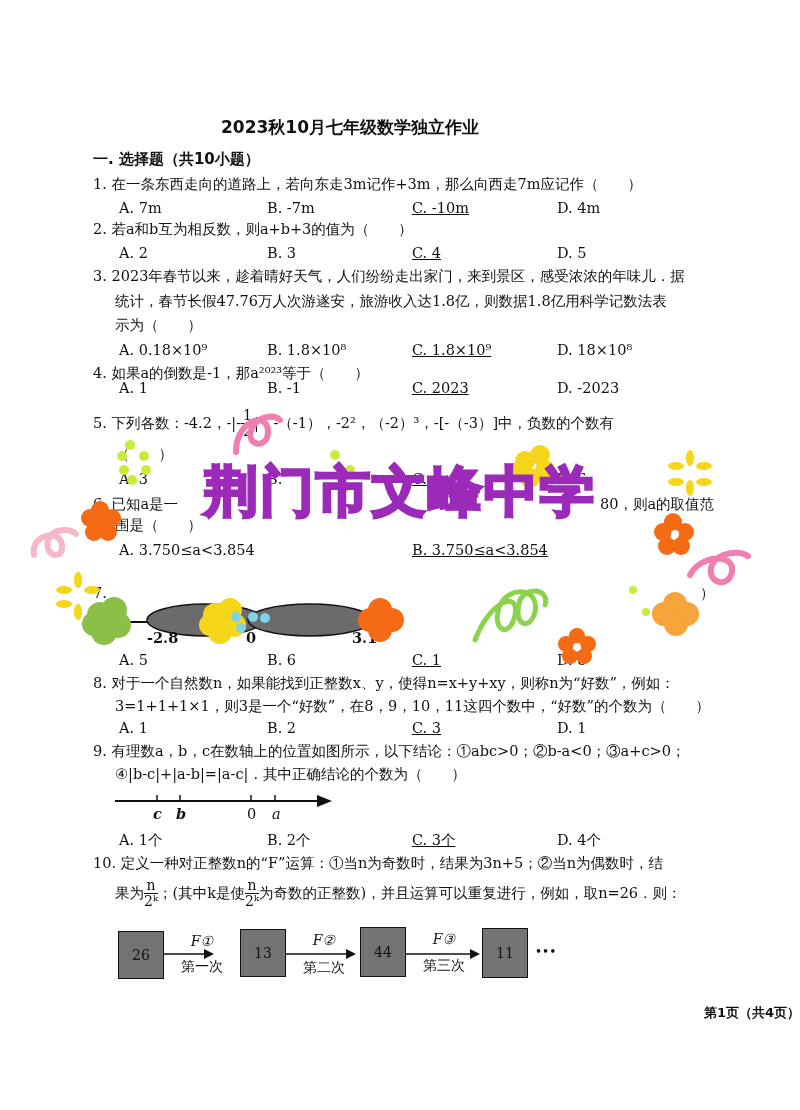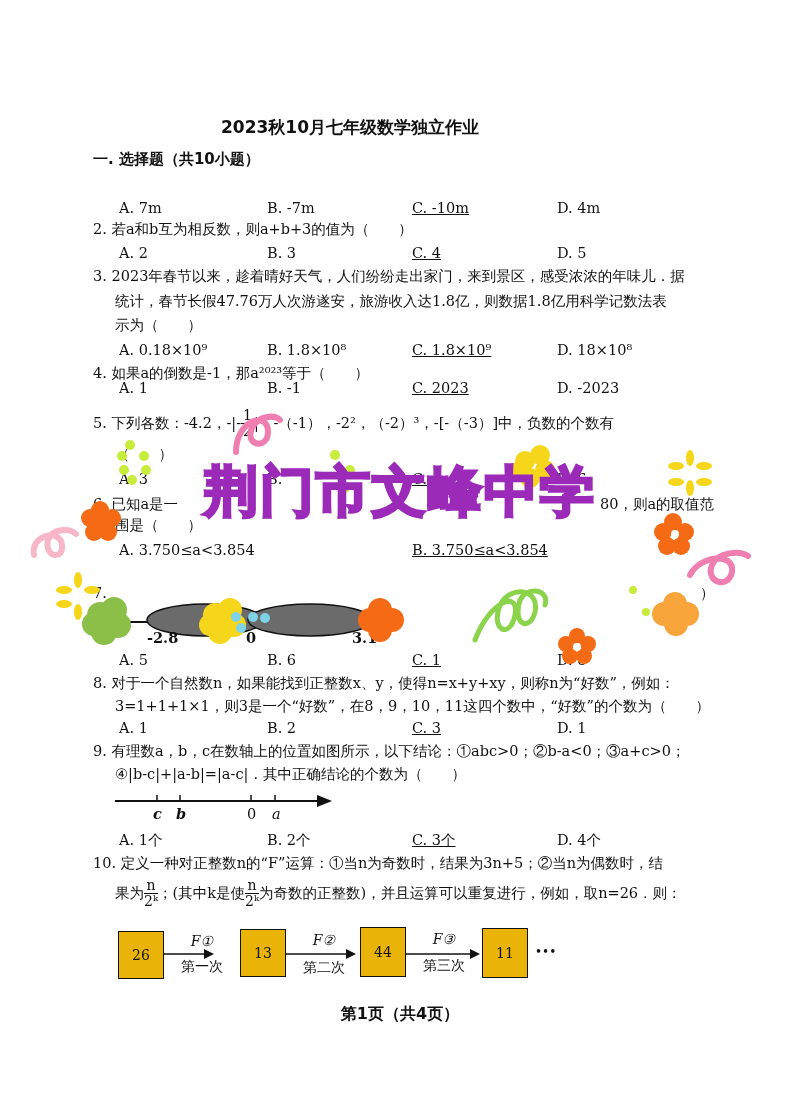--- a/index.html
+++ b/index.html
@@ -20,46 +20,50 @@
     position:absolute; left:93px; font-size:14.5px; white-space:nowrap; line-height:20px;
   }
   .indent { left:115px; }
   .opts { position:absolute; left:115px; width:600px; font-size:14.5px; white-space:nowrap; line-height:20px; }
   .opt { position:absolute; top:0; }
   .o1 { left:4px; } .o2 { left:144px;margin-left:8px; } .o3 { left:297px;text-decoration:underline; } .o4 { left:442px; }
   .frac { display:inline-block; vertical-align:middle; text-align:center; line-height:15px; font-size:14px; }
   .frac .num { display:block; border-bottom:1px solid #111; padding:0 2px; }
   .frac .den { display:block; }
   .box {
-    position:absolute; border:1.5px solid #111; background:#eab308; font-size:14px;
+    position:absolute; border:1.5px solid #111; background:#737373; font-size:14px;
     display:flex; align-items:center; justify-content:center;
   }
   .arrow-lbl { position:absolute; font-size:14px; text-align:center; width:80px; }
   .footer {
-    position:absolute; top:1004px; left:0; width:800px; text-align:center; font-size:16px; font-weight:bold;
+    position:absolute; top:1004px; left:0; width:800px; text-align:right; font-size:13px; font-weight:bold;
     font-family:"DejaVu Sans","Liberation Sans",sans-serif;
   }
   .overlay {
     position:absolute; left:0; width:800px; text-align:center;
     font-family:"DejaVu Sans","Liberation Sans",sans-serif; font-weight:900;
     color:#4d7c0f; -webkit-text-stroke:3px #9b2ab8; letter-spacing:2px;
     text-shadow: 0 0 2px #fff;
   }
   .ov1 { top:456px; font-size:54px; }
   .ov2 { top:530px; font-size:58px; }
   .deco { position:absolute; pointer-events:none; }
 </style>
 </head>
 <body>
 
 <div class="page">
 
   <div class="title">2023秋10月七年级数学独立作业</div>
   <div class="section">一. 选择题（共10小题）</div>
 
+  <div class="line" style="top:174px">
+    <span>1.</span>
+    <span>在一条东西走向的道路上，若向东走3m记作+3m，那么向西走7m应记作（　　）</span>
+  </div>
   <div class="opts" style="top:198px">
     <span class="opt o1">A. 7m</span>
     <span class="opt o2">B. -7m</span>
     <span class="opt o3">C. -10m</span>
     <span class="opt o4">D. 4m</span>
   </div>
 
   <div class="line" style="top:219px">
     <span>2.</span>
     <span>若a和b互为相反数，则a+b+3的值为（　　）</span>

